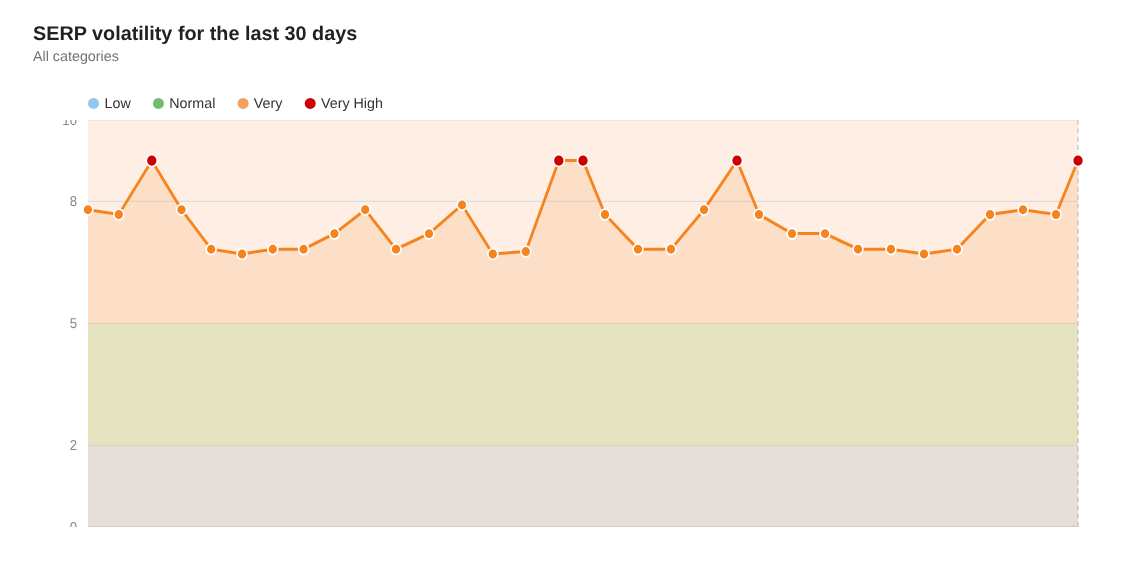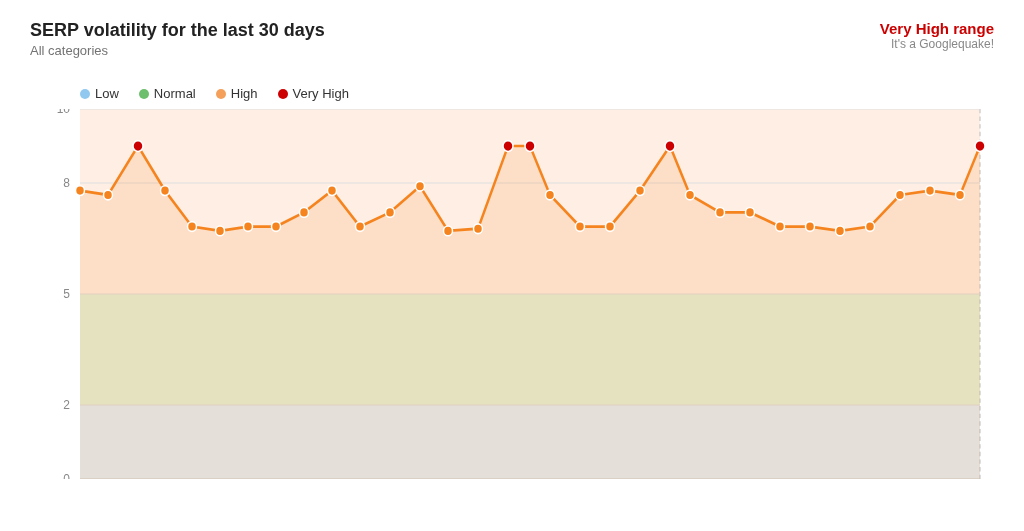--- a/index.html
+++ b/index.html
@@ -93,39 +93,35 @@
 </head>
 <body>
 
 <div class="container">
   <div class="header">
     <div class="header-left">
       <h1>SERP volatility for the last 30 days</h1>
       <div class="subtitle">All categories</div>
     </div>
     <div class="header-right">
-      <div class="range-label">
-        <div class="range-title">Very High range</div>
-        <div class="range-subtitle">It's a Googlequake!</div>
-      </div>
     </div>
   </div>
 
   <div class="legend">
     <div class="legend-item">
       <div class="legend-dot" style="background:#90c8f0;"></div>
       <span>Low</span>
     </div>
     <div class="legend-item">
       <div class="legend-dot" style="background:#6dbf6d;"></div>
       <span>Normal</span>
     </div>
     <div class="legend-item">
       <div class="legend-dot" style="background:#f5a05a;"></div>
-      <span>High</span>
+      <span>Very</span>
     </div>
     <div class="legend-item">
       <div class="legend-dot" style="background:#cc0000;"></div>
       <span>Very High</span>
     </div>
   </div>
 
   <div class="chart-area">
     <svg class="chart" viewBox="0 0 964 340" preserveAspectRatio="none">
 

